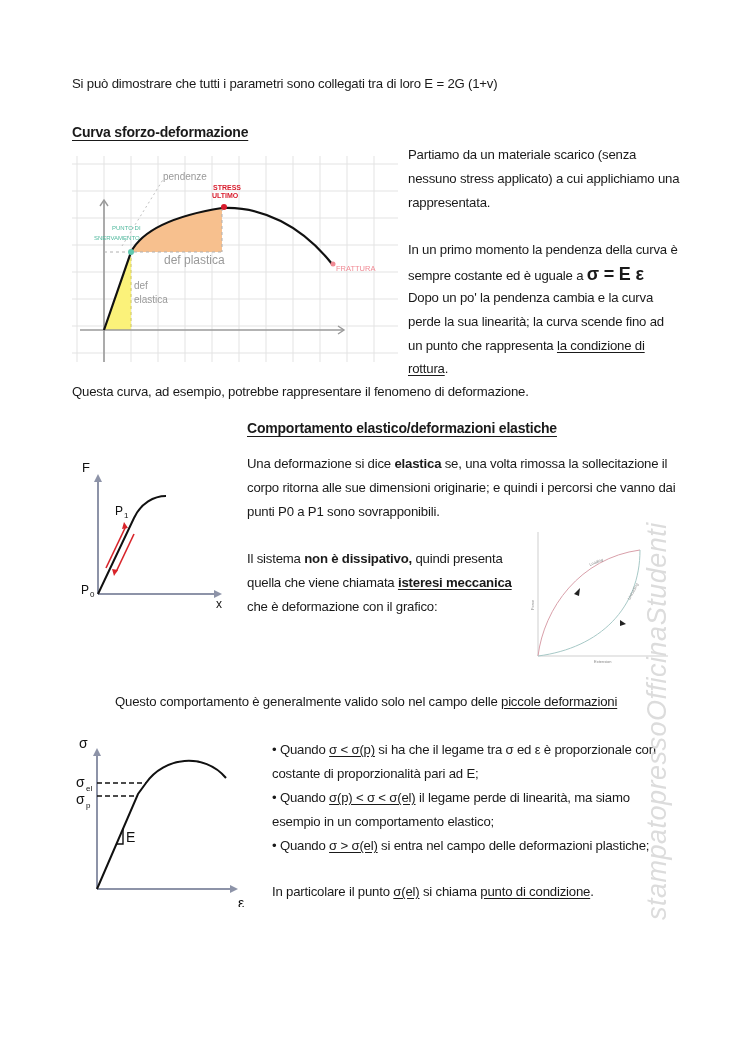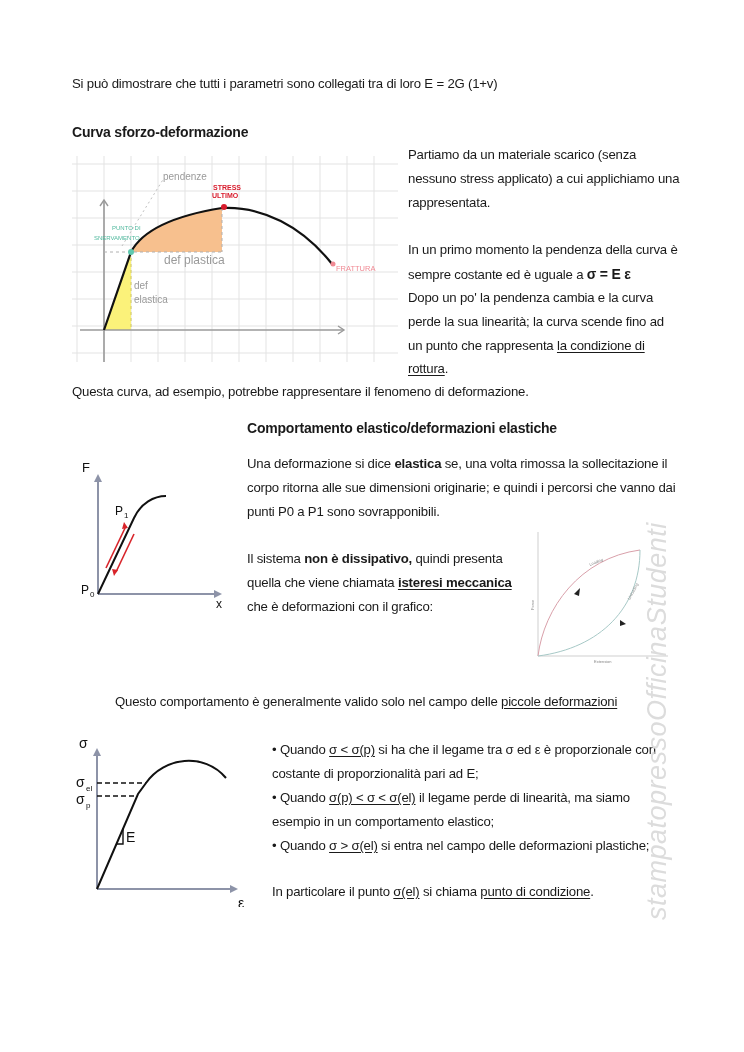--- a/index.html
+++ b/index.html
@@ -1,21 +1,21 @@
 <!DOCTYPE html>
 <html><head>
 <meta charset="utf-8">
 <style>
   html, body { margin: 0; padding: 0; background: #ffffff; }
   body { width: 744px; height: 1052px; position: relative; overflow: hidden;
          font-family: "Liberation Sans", sans-serif; color: #1a1a1a; }
   .txt { position: absolute; font-size: 13.2px; line-height: 24px; letter-spacing: -0.2px; white-space: nowrap; }
   .u { text-decoration: underline; text-underline-offset: 2px; }
   .b { font-weight: bold; }
-  .h { font-weight: bold; text-underline-offset: 3px; font-size: 14px; }
+  .h { font-weight: bold; text-decoration: underline; text-underline-offset: 3px; font-size: 14px; }
   .watermark { position: absolute; left: 642px; top: 920px; transform-origin: 0 0; transform: rotate(-90deg);
                font-size: 27px; font-style: italic; color: #dcdcdc; letter-spacing: 0.5px; white-space: nowrap; }
   svg text { font-family: "Liberation Sans", sans-serif; }
   .fig { position: absolute; }
 </style>
 </head>
 <body>
 
 <div class="txt" style="left:72px;top:72px;">Si può dimostrare che tutti i parametri sono collegati tra di loro E = 2G (1+v)</div>
 
@@ -68,21 +68,21 @@
   <text x="62" y="147" font-size="10" fill="#9a9a9a">elastica</text>
   <text x="264" y="115" font-size="7.5" fill="#f08a94">FRATTURA</text>
 </svg>
 
 <div class="txt" style="left:408px;top:143px;">Partiamo da un materiale scarico (senza</div>
 <div class="txt" style="left:408px;top:167px;">nessuno stress applicato) a cui applichiamo una</div>
 <div class="txt" style="left:408px;top:191px;">rappresentata.</div>
 
 <div class="txt" style="left:408px;top:238px;">In un primo momento la pendenza della curva è</div>
 <div class="txt" style="left:408px;top:262px;">
-  <span>sempre costante ed è uguale a </span><span class="b" style="font-size:14px;">σ = E ε</span>
+  <span>sempre costante ed è uguale a </span><span class="b" style="font-size:18px;">σ = E ε</span>
 </div>
 <div class="txt" style="left:408px;top:286px;">Dopo un po' la pendenza cambia e la curva</div>
 <div class="txt" style="left:408px;top:310px;">perde la sua linearità; la curva scende fino ad</div>
 <div class="txt" style="left:408px;top:334px;">
   <span>un punto che rappresenta </span><span class="u">la condizione di</span>
 </div>
 <div class="txt" style="left:408px;top:357px;">
   <span class="u">rottura</span><span>.</span>
 </div>
 
@@ -93,21 +93,21 @@
   <span>Una deformazione si dice </span><span class="b">elastica</span><span> se, una volta rimossa la sollecitazione il</span>
 </div>
 <div class="txt" style="left:247px;top:476px;">corpo ritorna alle sue dimensioni originarie; e quindi i percorsi che vanno dai</div>
 <div class="txt" style="left:247px;top:500px;">punti P0 a P1 sono sovrapponibili.</div>
 <div class="txt" style="left:247px;top:547px;">
   <span>Il sistema </span><span class="b">non è dissipativo,</span><span> quindi presenta</span>
 </div>
 <div class="txt" style="left:247px;top:571px;">
   <span>quella che viene chiamata </span><span class="b u">isteresi meccanica</span>
 </div>
-<div class="txt" style="left:247px;top:595px;">che è deformazioni con il grafico:</div>
+<div class="txt" style="left:247px;top:595px;">che è deformazione con il grafico:</div>
 
 <svg class="fig" style="left:76px;top:458px;" width="160" height="152" viewBox="0 0 160 152">
   <line x1="22" y1="136" x2="22" y2="20" stroke="#8d93a8" stroke-width="2"></line>
   <polygon points="18,24 22,16 26,24" fill="#8d93a8"></polygon>
   <line x1="22" y1="136" x2="142" y2="136" stroke="#8d93a8" stroke-width="2"></line>
   <polygon points="138,132 146,136 138,140" fill="#8d93a8"></polygon>
   <path d="M22,136 L58,60 C65,45 78,38 90,38" fill="none" stroke="#111" stroke-width="2"></path>
   <line x1="30" y1="110" x2="50" y2="68" stroke="#d8242a" stroke-width="1.6"></line>
   <polygon points="48,64 52,70 46,71" fill="#d8242a"></polygon>
   <line x1="58" y1="76" x2="40" y2="114" stroke="#d8242a" stroke-width="1.6"></line>

